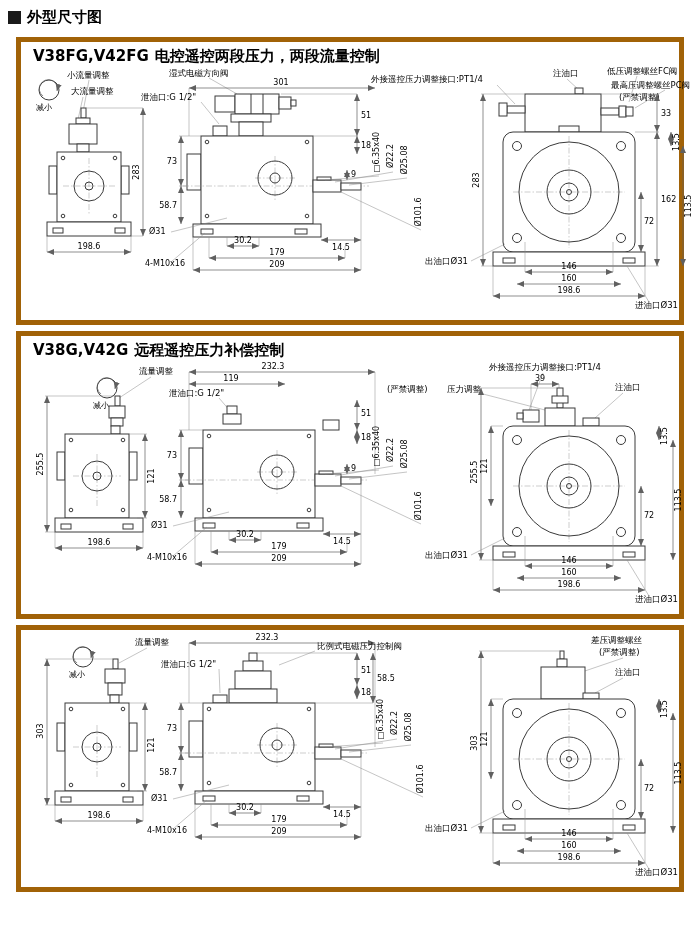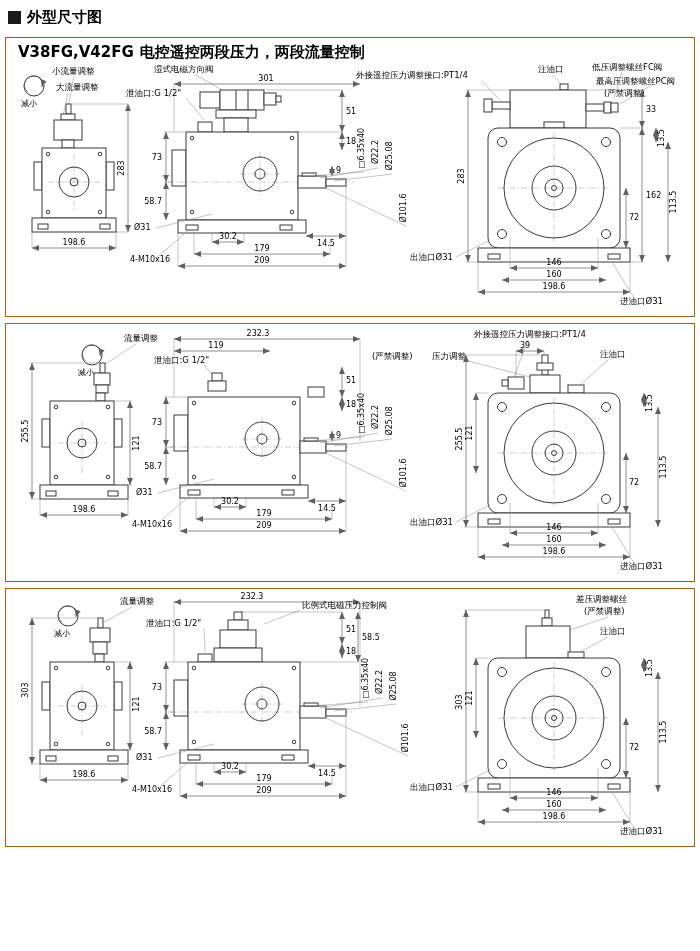--- a/index.html
+++ b/index.html
@@ -1,21 +1,21 @@
 <!DOCTYPE html>
 <html><head>
 <meta charset="utf-8">
 <style>
   html,body{margin:0;padding:0;background:#fff;color:#000;
     font-family:"DejaVu Sans","Liberation Sans",sans-serif;}
   .page{width:700px;}
   .header{display:flex;align-items:center;gap:6px;padding:8px 8px 4px 8px;}
   .header-sq{width:13px;height:13px;background:#1a1a1a;flex:0 0 auto;}
   .header h1{font-size:15px;font-weight:bold;margin:0;}
-  .panel{border:1px solid #a16207;margin:6px 5px;padding:3px 2px 2px 2px;background:#fff;}
+  .panel{border:5px solid #a16207;margin:6px 16px;padding:3px 2px 2px 2px;background:#fff;}
   .panel-title{margin:2px 0 0 10px;font-size:15px;font-weight:bold;}
   .panel-title .desc{margin-left:6px;}
   svg{display:block;}
   svg .sw{fill:#fff;stroke:#3a3a3a;stroke-width:1;}
   svg .st{fill:none;stroke:#3a3a3a;stroke-width:1;}
   svg .dm{stroke:#606060;stroke-width:0.7;fill:none;}
   svg .ex{stroke:#8a8a8a;stroke-width:0.5;fill:none;}
   svg .cl{stroke:#9a9a9a;stroke-width:0.5;stroke-dasharray:6 2 1.5 2;fill:none;}
   svg text{font-size:8px;fill:#000;}
   svg text.ct{font-size:8.5px;}
@@ -204,20 +204,21 @@
         <text x="546" y="227" text-anchor="middle">198.6</text>
         <text class="ct" x="402" y="198">出油口Ø31</text>
         <path class="ex" d="M448,195 L482,178"></path>
         <text class="ct" x="612" y="242">进油口Ø31</text>
         <path class="ex" d="M626,236 L604,200"></path>
       </g>
     </svg>
   </section>
 
   <section class="panel">
+    <h2 class="panel-title"><span>V38G,V42G</span><span class="desc">远程遥控压力补偿控制</span></h2>
     <svg width="682" height="252" viewBox="0 0 682 252">
       <defs>
         <marker id="arB" markerUnits="userSpaceOnUse" markerWidth="8" markerHeight="8" refX="7" refY="3" orient="auto-start-reverse">
           <path d="M0,0 L7,3 L0,6 Z" fill="#606060"></path>
         </marker>
       </defs>
 
       <g>
         <text class="ct" x="116" y="14">流量调整</text>
         <path class="ex" d="M128,17 L96,38"></path>

